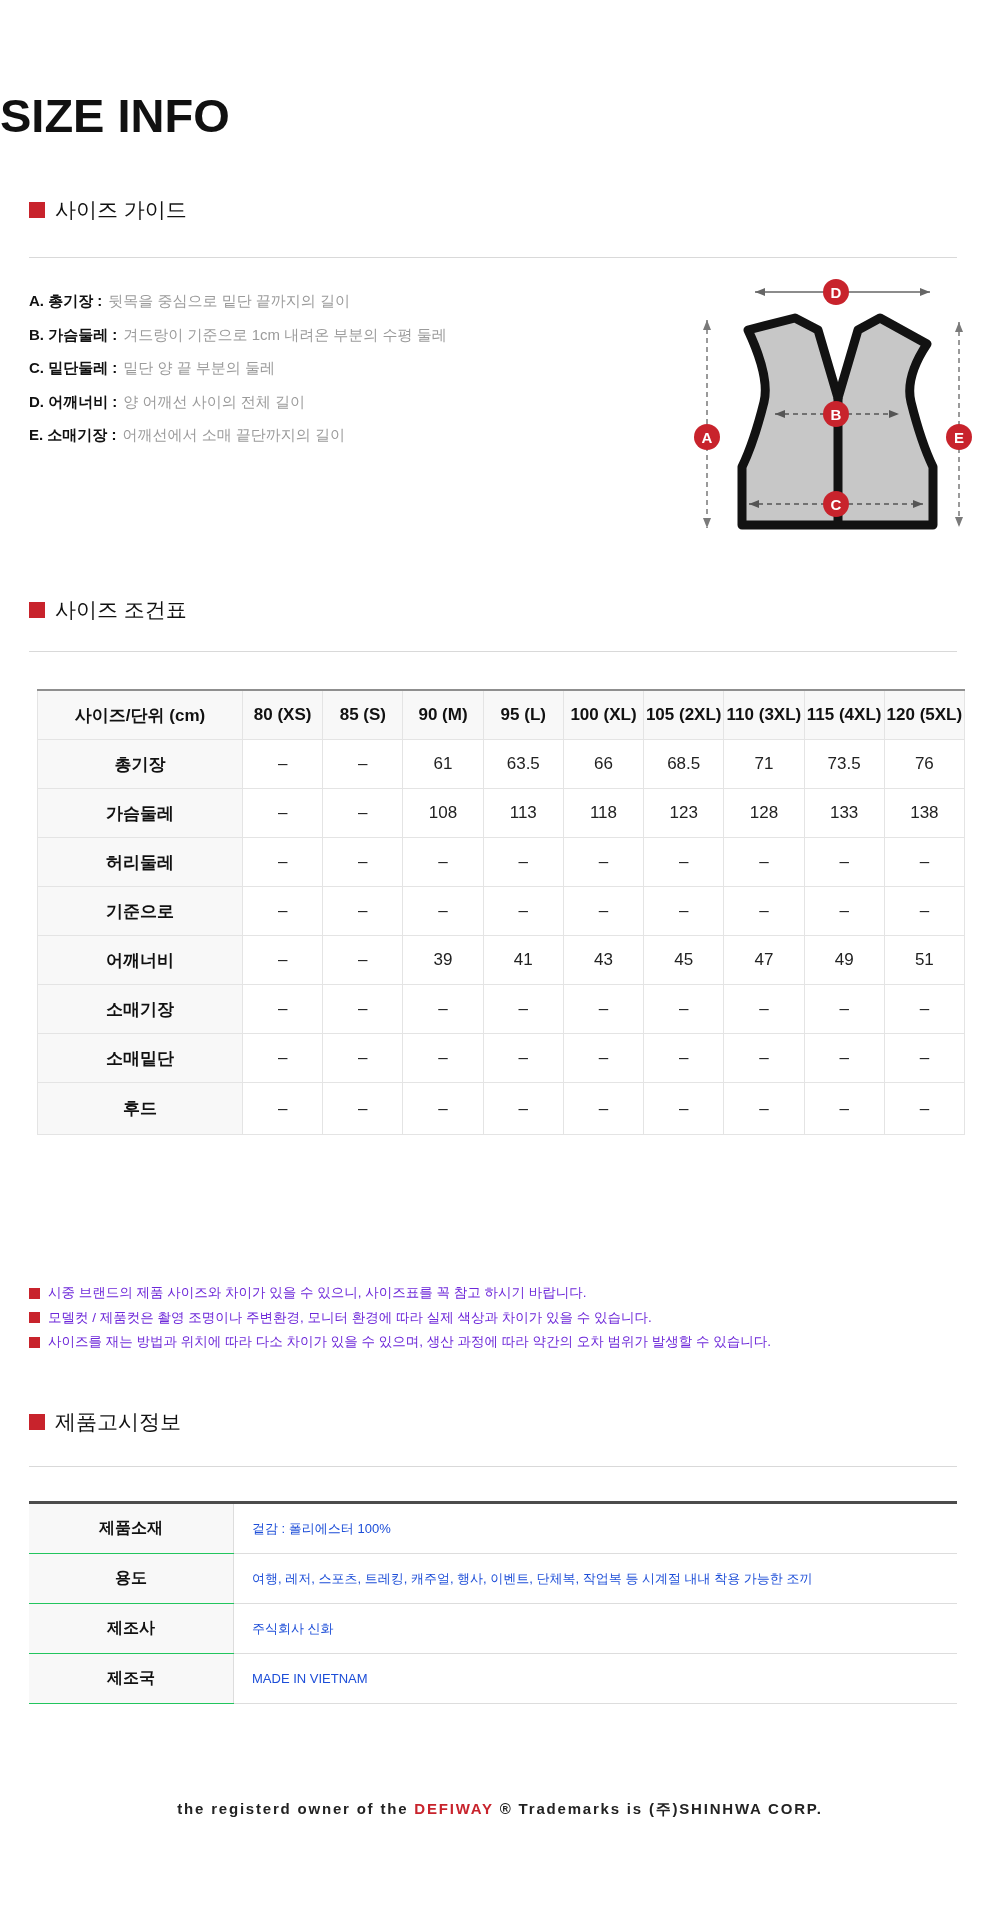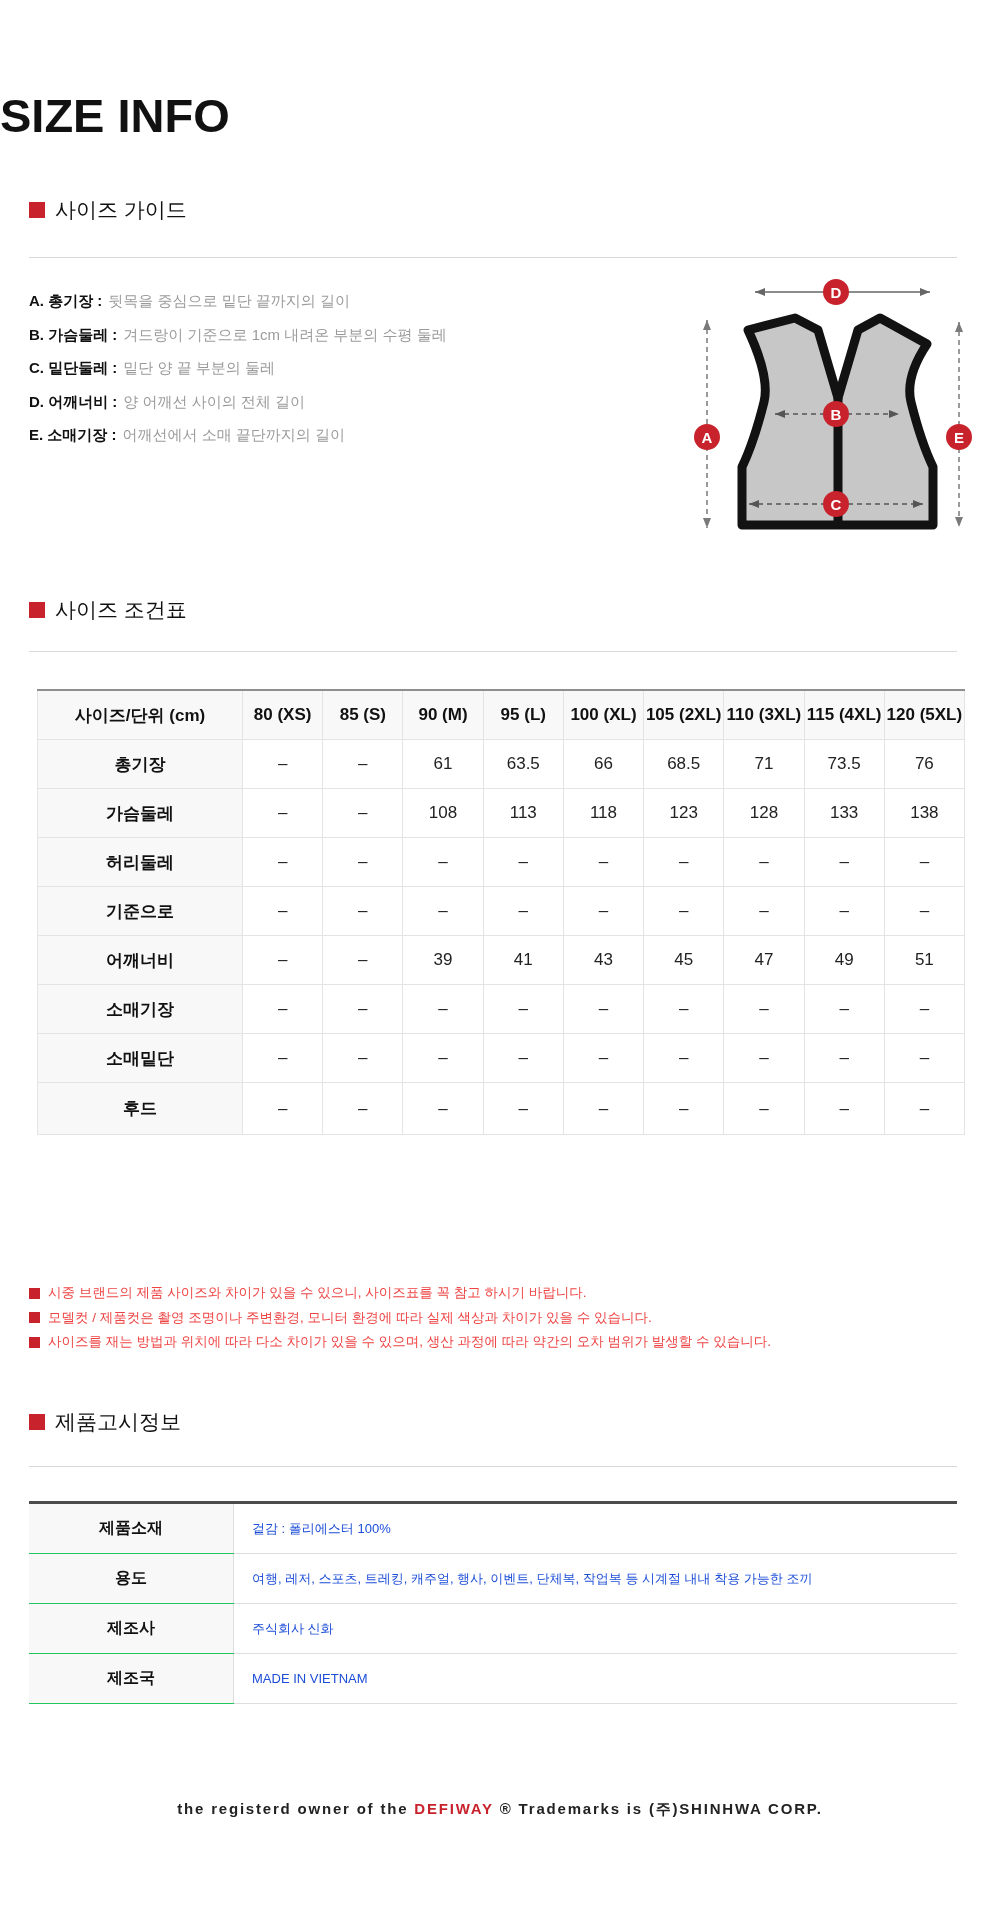--- a/index.html
+++ b/index.html
@@ -30,21 +30,21 @@
     table-layout:fixed;border-top:2px solid #8f8f8f;margin-left:8px;}
   .size-table th,.size-table td{border:1px solid #e4e4e4;text-align:center;font-size:17px;padding:0;}
   .size-table thead th{background:#f8f8f8;height:48px;font-weight:bold;color:#111;}
   .size-table thead th:first-child{width:204px;}
   .size-table tbody th{background:#f8f8f8;font-weight:bold;color:#111;}
   .size-table tbody tr{height:49px;}
   .size-table tbody tr:last-child{height:52px;}
   .size-table td{color:#222;background:#fff;}
 
   .notes{position:absolute;left:29px;top:1281px;}
-  .note-item{display:flex;align-items:center;height:24.6px;font-size:13.5px;color:#ef4444;}
+  .note-item{display:flex;align-items:center;height:24.6px;font-size:13.5px;color:#6d28d9;}
   .note-item .sq{width:11px;height:11px;background:#c8232c;margin-right:8px;flex:none;}
 
   .info-table{position:absolute;left:29px;top:1501px;width:928px;border-collapse:collapse;
     table-layout:fixed;border-top:3px solid #4c4c4c;}
   .info-table th{width:204px;background:#f8f8f8;font-weight:bold;font-size:16px;color:#111;
     text-align:center;border-bottom:1px solid #22c55e;border-right:1px solid #ddd;height:49px;padding:0;}
   .info-table td{font-size:13px;color:#1d4ed8;text-align:left;padding:0 0 0 18px;border-bottom:1px solid #ddd;}
 
   .footer{position:absolute;top:1800px;left:0;width:100%;text-align:center;
     font-size:15px;letter-spacing:1.8px;color:#222;font-weight:600;}

